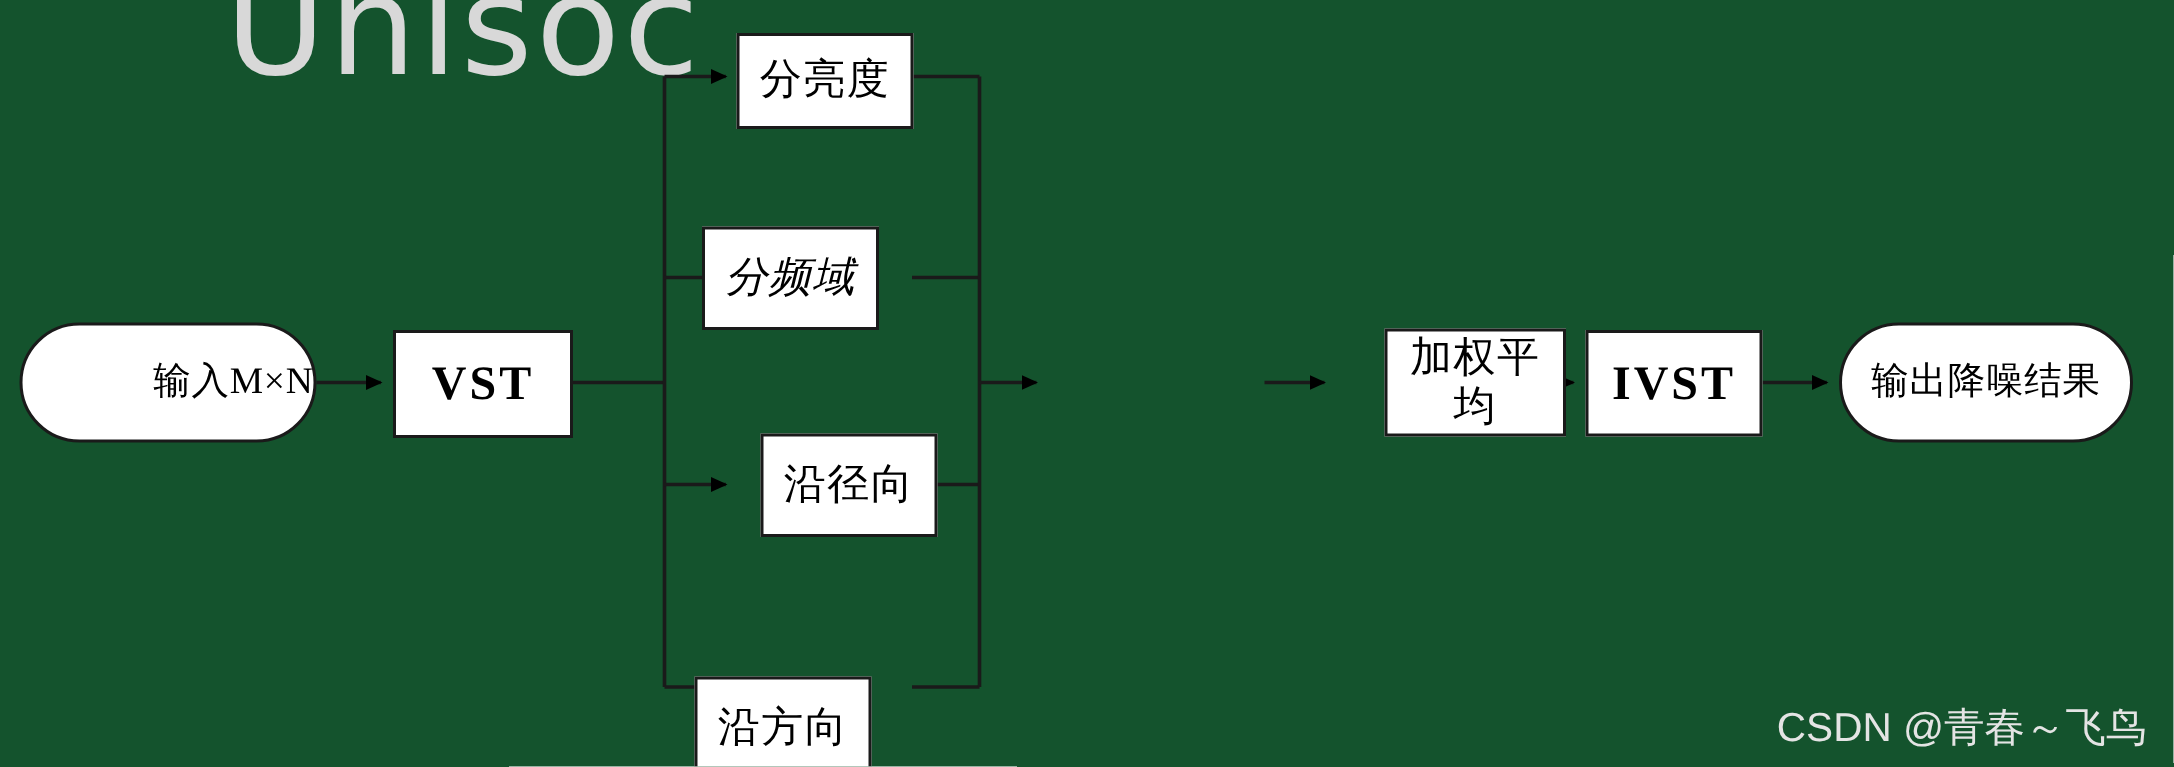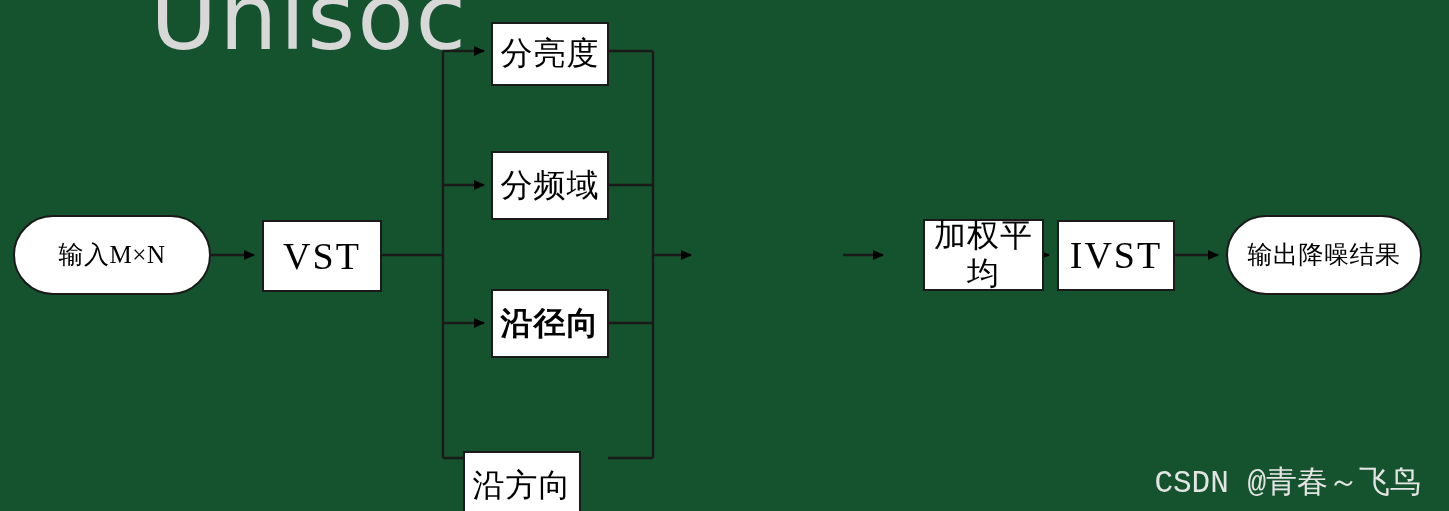--- a/index.html
+++ b/index.html
@@ -33,58 +33,59 @@
     font-family: "DejaVu Sans", "Liberation Sans", sans-serif;
     font-size: 92px;
     letter-spacing: 2px;
     color: #d8d8d8;
     white-space: nowrap;
     pointer-events: none;
     user-select: none;
   }
   .wm-csdn {
     position: absolute;
-    right: 28px;
+    right: 18px;
     bottom: 8px;
-    font-family: Liberation Mono, monospace;
-    font-size: 31px;
+    font-family: Liberation Sans, sans-serif;
+    font-size: 27px;
     color: #e4e4e4;
     white-space: nowrap;
     pointer-events: none;
     user-select: none;
   }
   
   .node {
     position: absolute;
     box-sizing: border-box;
     border: 2px solid #1a1a1a;
     background: #ffffff;
     display: flex;
     flex-direction: column;
     align-items: center;
     justify-content: center;
     text-align: center;
     color: #000000;
     line-height: 1.18;
-    font-size: 32px;
+    font-size: 28px;
     letter-spacing: 1px;
   }
   .node.terminal {
     border-radius: 999px;
     border-width: 2px;
     font-size: 25px;
     letter-spacing: 0.5px;
   }
   .node .line {
     display: block;
     white-space: nowrap;
   }
   .node.latin {
-    font-size: 38px;
+    font-size: 32px;
     letter-spacing: 2px;
+    font-weight: bold;
   }
 </style>
 </head>
 <body>
 
 <div id="canvas">
 
   <div class="wm-unisoc">Unisoc</div>
 
   <svg id="flow-svg" viewBox="0 0 1449 511">
@@ -116,37 +117,37 @@
       <line x1="653" y1="255" x2="691" y2="255" marker-end="url(#arrowhead)"></line>
 
       <line x1="843" y1="255" x2="883" y2="255" marker-end="url(#arrowhead)"></line>
 
       <line x1="1012" y1="255" x2="1049" y2="255" marker-end="url(#arrowhead)"></line>
 
       <line x1="1175" y1="255" x2="1218" y2="255" marker-end="url(#arrowhead)"></line>
     </g>
   </svg>
 
-  <div class="node terminal" style="left:13px; top:215px; width:198px; height:80px;">
+  <div class="node terminal" style="left:13px; top:215px; width:198px; height:80px;align-items:flex-end;">
     <span class="line">输入M×N</span>
   </div>
 
   <div class="node latin" style="left:262px; top:220px; width:120px; height:72px;">
     <span class="line">VST</span>
   </div>
 
   <div class="node" style="left:491px; top:22px; width:118px; height:64px;">
     <span class="line">分亮度</span>
   </div>
 
-  <div class="node" style="left:491px; top:151px; width:118px; height:69px;">
+  <div class="node" style="left:468px; top:151px; width:118px; height:69px;font-style:italic;">
     <span class="line">分频域</span>
   </div>
 
-  <div class="node" style="left:491px; top:289px; width:118px; height:69px;font-weight:bold;">
+  <div class="node" style="left:507px; top:289px; width:118px; height:69px;">
     <span class="line">沿径向</span>
   </div>
 
   <div class="node" style="left:463px; top:423px; width:118px; height:69px;margin-top:28px;">
     <span class="line">沿方向</span>
   </div>
 
 
   <div class="node" style="left:891px; top:219px; width:121px; height:72px;margin-left:32px;">
     <span class="line">加权平</span>

